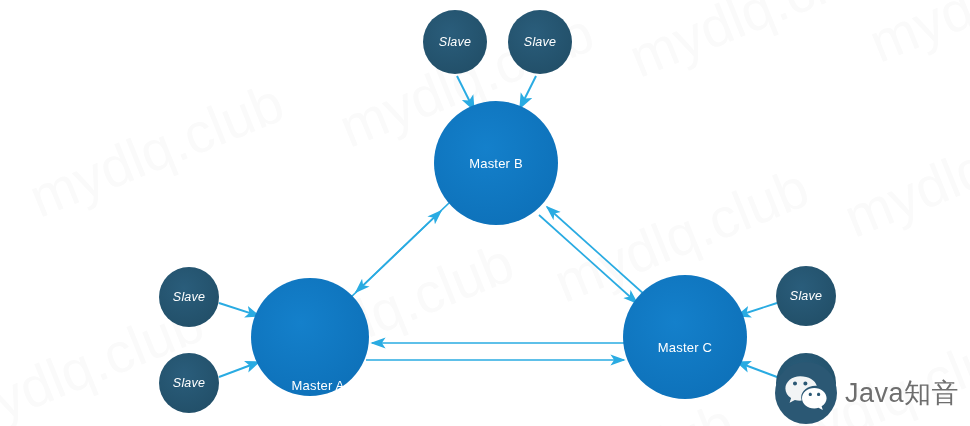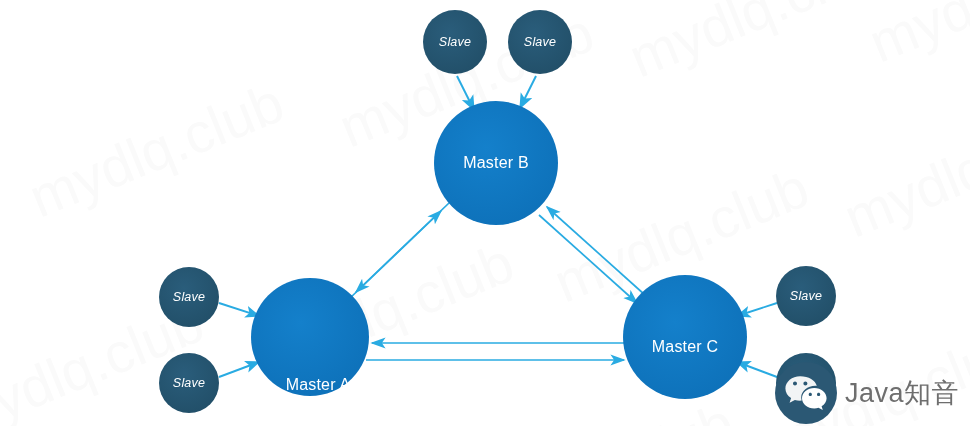--- a/index.html
+++ b/index.html
@@ -44,21 +44,21 @@
   }
   .node-label {
     position: absolute;
     z-index: 3;
     color: #ffffff;
     white-space: nowrap;
     transform: translate(-50%, -50%);
     pointer-events: none;
   }
   .master-label {
-    font-size: 16px;
+    font-size: 13px;
     font-weight: 400;
     letter-spacing: 0.2px;
   }
   .slave-label {
     font-size: 12.5px;
     font-style: italic;
     font-weight: 400;
     letter-spacing: 0.2px;
   }
   #brand {

